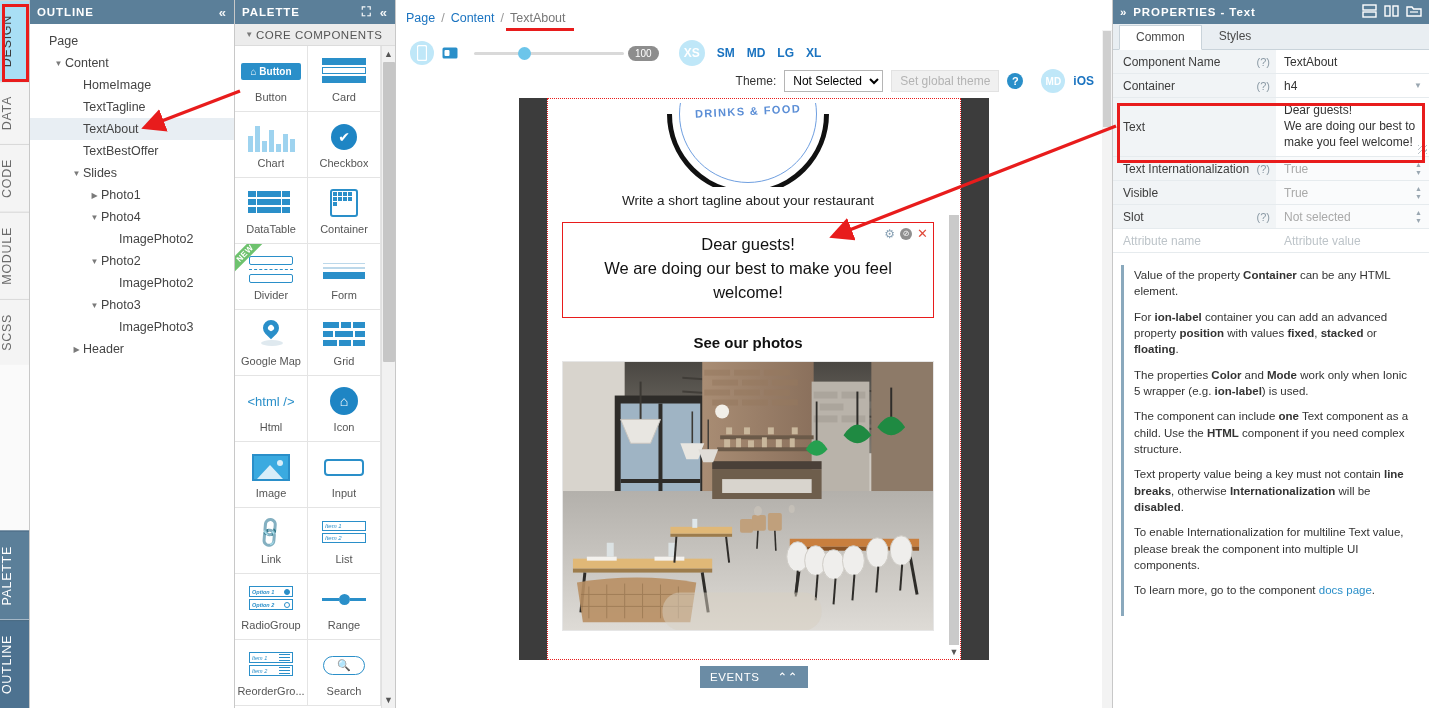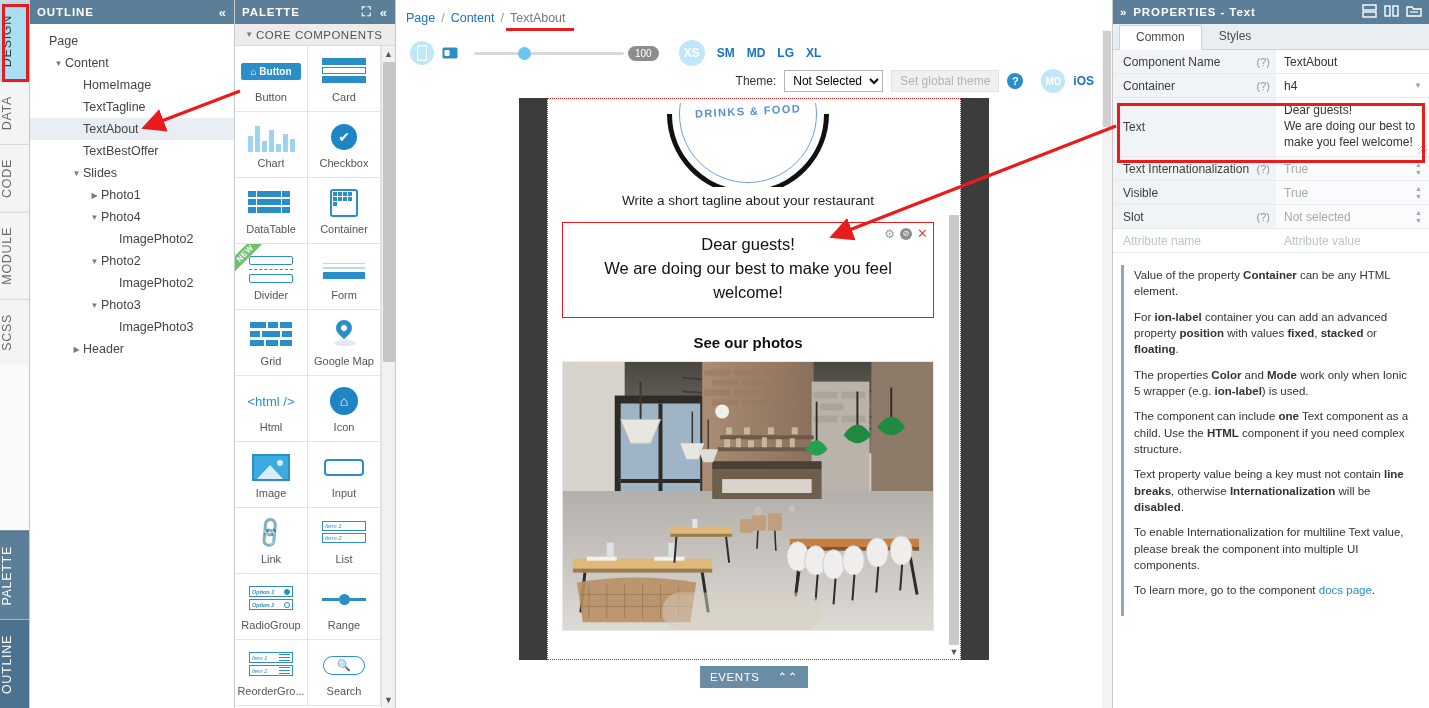--- a/index.html
+++ b/index.html
@@ -453,48 +453,48 @@
               <div class="ic-form">
                 <div class="ln"></div>
                 <div class="ln"></div>
                 <div class="sub"></div>
               </div>
             </div>
             <div class="cap">Form</div>
           </div>
           <div class="pal-cell">
             <div class="pal-ic">
+              <div class="ic-pin">
+                <s></s>
+                <b></b>
+              </div>
+            </div>
+            <div class="cap">Google Map</div>
+          </div>
+          <div class="pal-cell">
+            <div class="pal-ic">
               <div class="ic-grid">
                 <i>
                   <b style="width:16px"></b>
                   <b style="width:10px"></b>
                   <b style="width:12px"></b>
                 </i>
                 <i>
                   <b style="width:10px"></b>
                   <b style="width:18px"></b>
                   <b style="width:10px"></b>
                 </i>
                 <i>
                   <b style="width:14px"></b>
                   <b style="width:12px"></b>
                   <b style="width:12px"></b>
                 </i>
               </div>
             </div>
             <div class="cap">Grid</div>
-          </div>
-          <div class="pal-cell">
-            <div class="pal-ic">
-              <div class="ic-pin">
-                <s></s>
-                <b></b>
-              </div>
-            </div>
-            <div class="cap">Google Map</div>
           </div>
           <div class="pal-cell">
             <div class="pal-ic">
               <span class="ic-html">&lt;html /&gt;</span>
             </div>
             <div class="cap">Html</div>
           </div>
           <div class="pal-cell">
             <div class="pal-ic">
               <div class="ic-icon">⌂</div>

